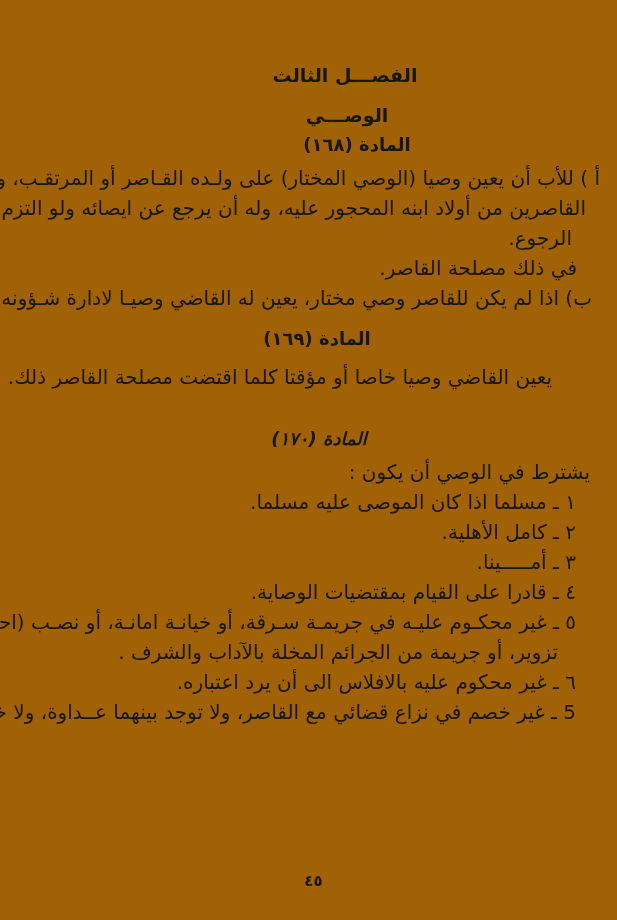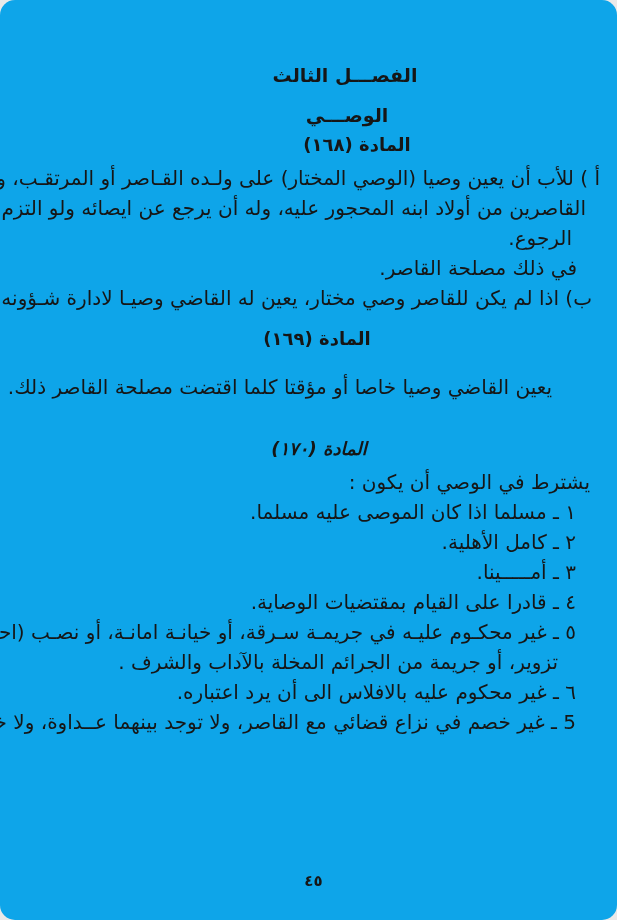--- a/index.html
+++ b/index.html
@@ -35,40 +35,40 @@
     font-size:20px;
     line-height:30px;
     text-align:right;
     white-space:nowrap;
   }
   .para-a{margin-top:5px;}
   .para-b{margin-top:0;}
   .ind14{padding-right:14px;}
   .ind23{padding-right:23px;}
   .ind28{padding-right:28px;}
-  .body169{margin-top:20px;padding-right:48px;}
+  .body169{margin-top:10px;padding-right:48px;}
   .intro{margin-top:5px;padding-right:10px;}
   .item{padding-right:24px;}
   .item-cont{padding-right:42px;}
   .b-marker{padding-right:8px;}
   .pagenum{
     position:absolute;
     top:872px;left:0;
     width:617px;
     text-align:center;
     font-weight:bold;
     font-size:15px;
     letter-spacing:3px;
     transform:translateX(5px);
   }
 </style>
 </head>
 <body>
 
-<div class="page" style="background: #0ea5e9; color: rgb(22, 22, 22); border-radius: 15px;">
+<div class="page" style="background: #a16207; color: rgb(22, 22, 22);">
   <div class="content">
 
     <div class="h chapter">الفصـــل الثالث</div>
     <div class="h subtitle">الوصـــي</div>
 
     <div class="h m168">المادة (١٦٨)</div>
     <div class="para-a">
       <div class="line">أ ) للأب أن يعين وصيا (الوصي المختار) على ولـده القـاصر أو المرتقـب، وعلى</div>
       <div class="line ind14">القاصرين من أولاد ابنه المحجور عليه، وله أن يرجع عن ايصائه ولو التزم بعدم</div>
       <div class="line ind28">الرجوع.</div>

